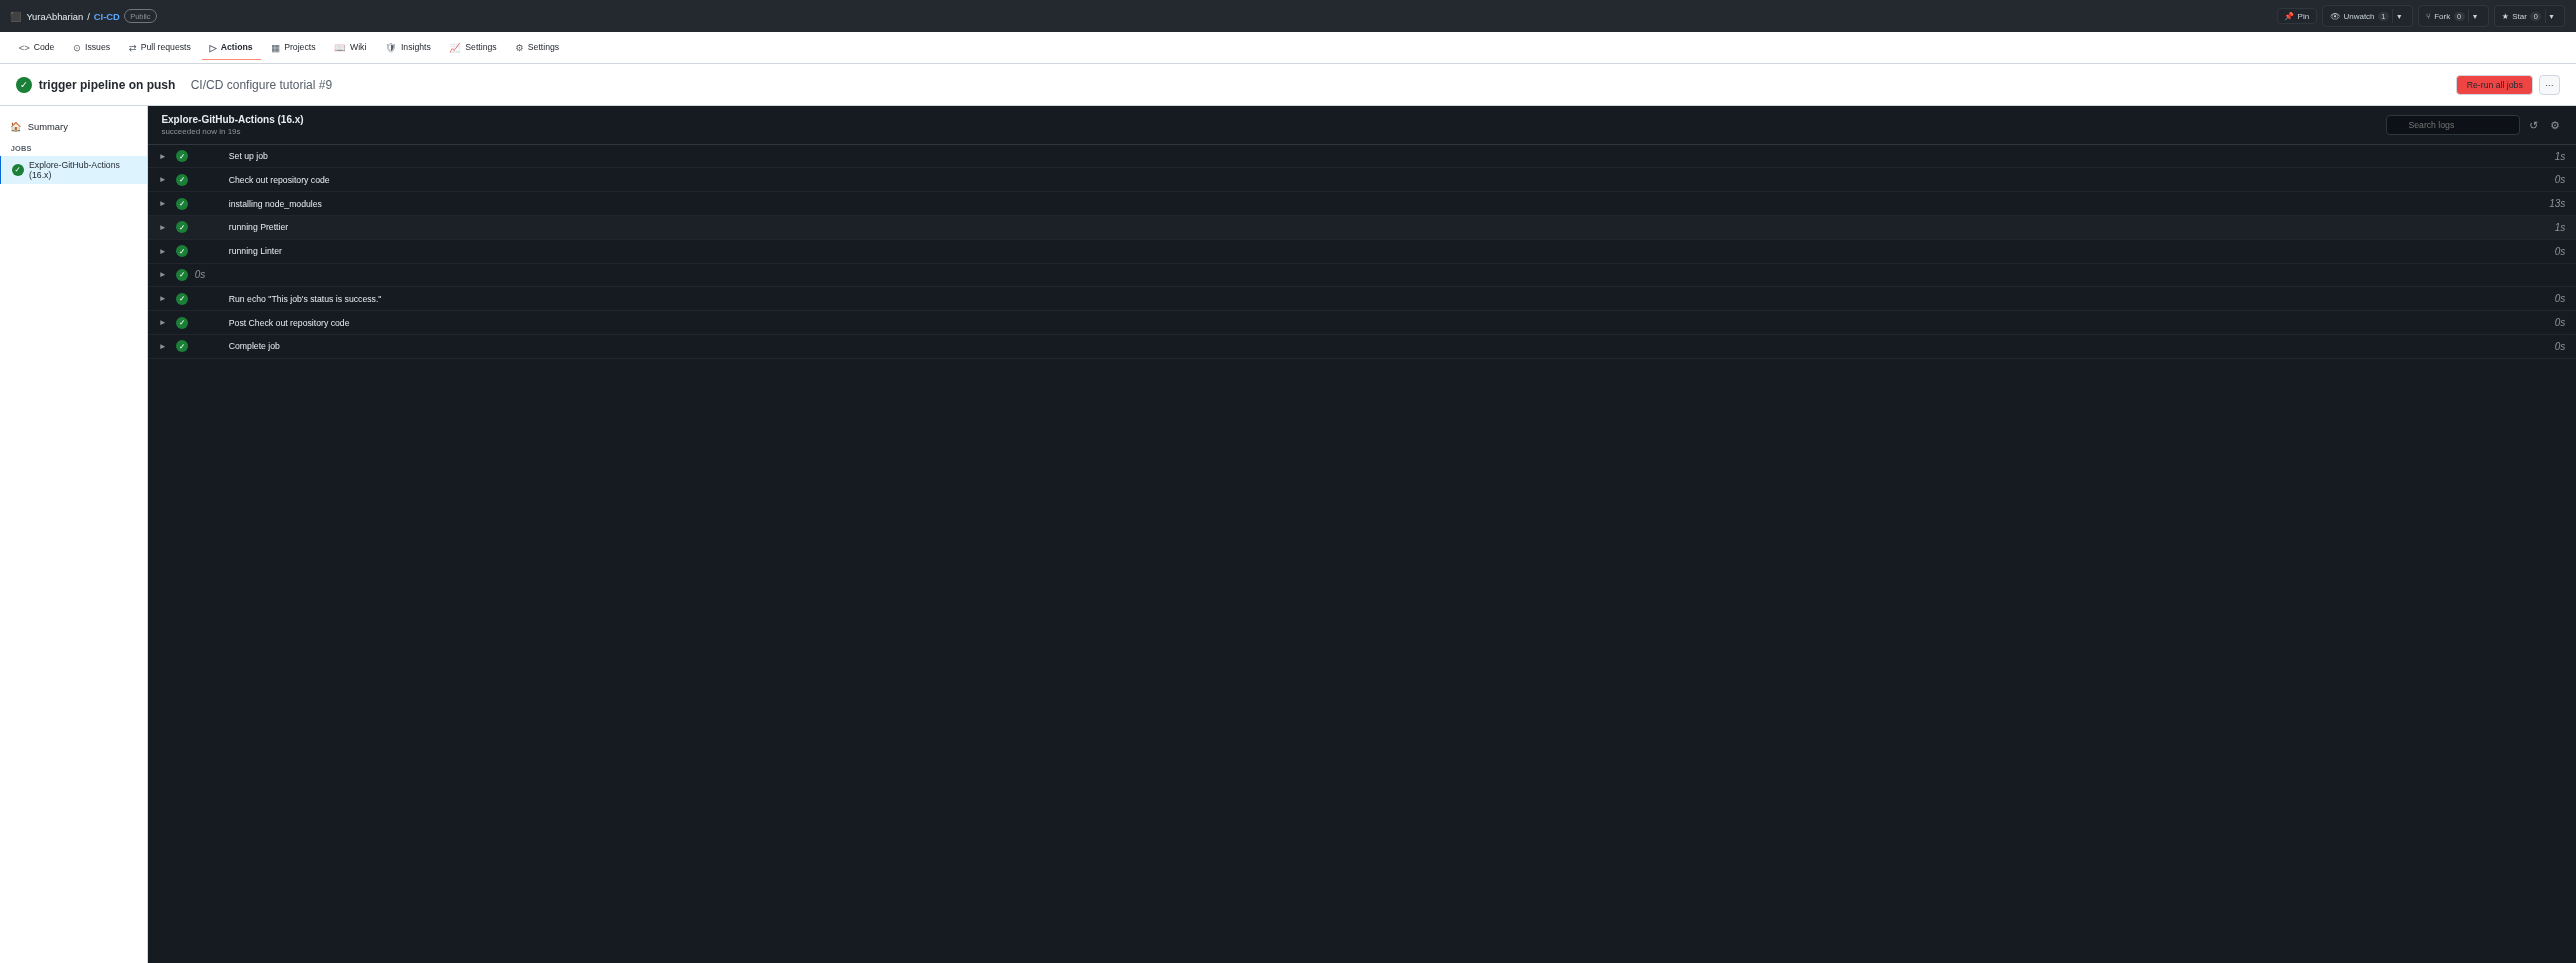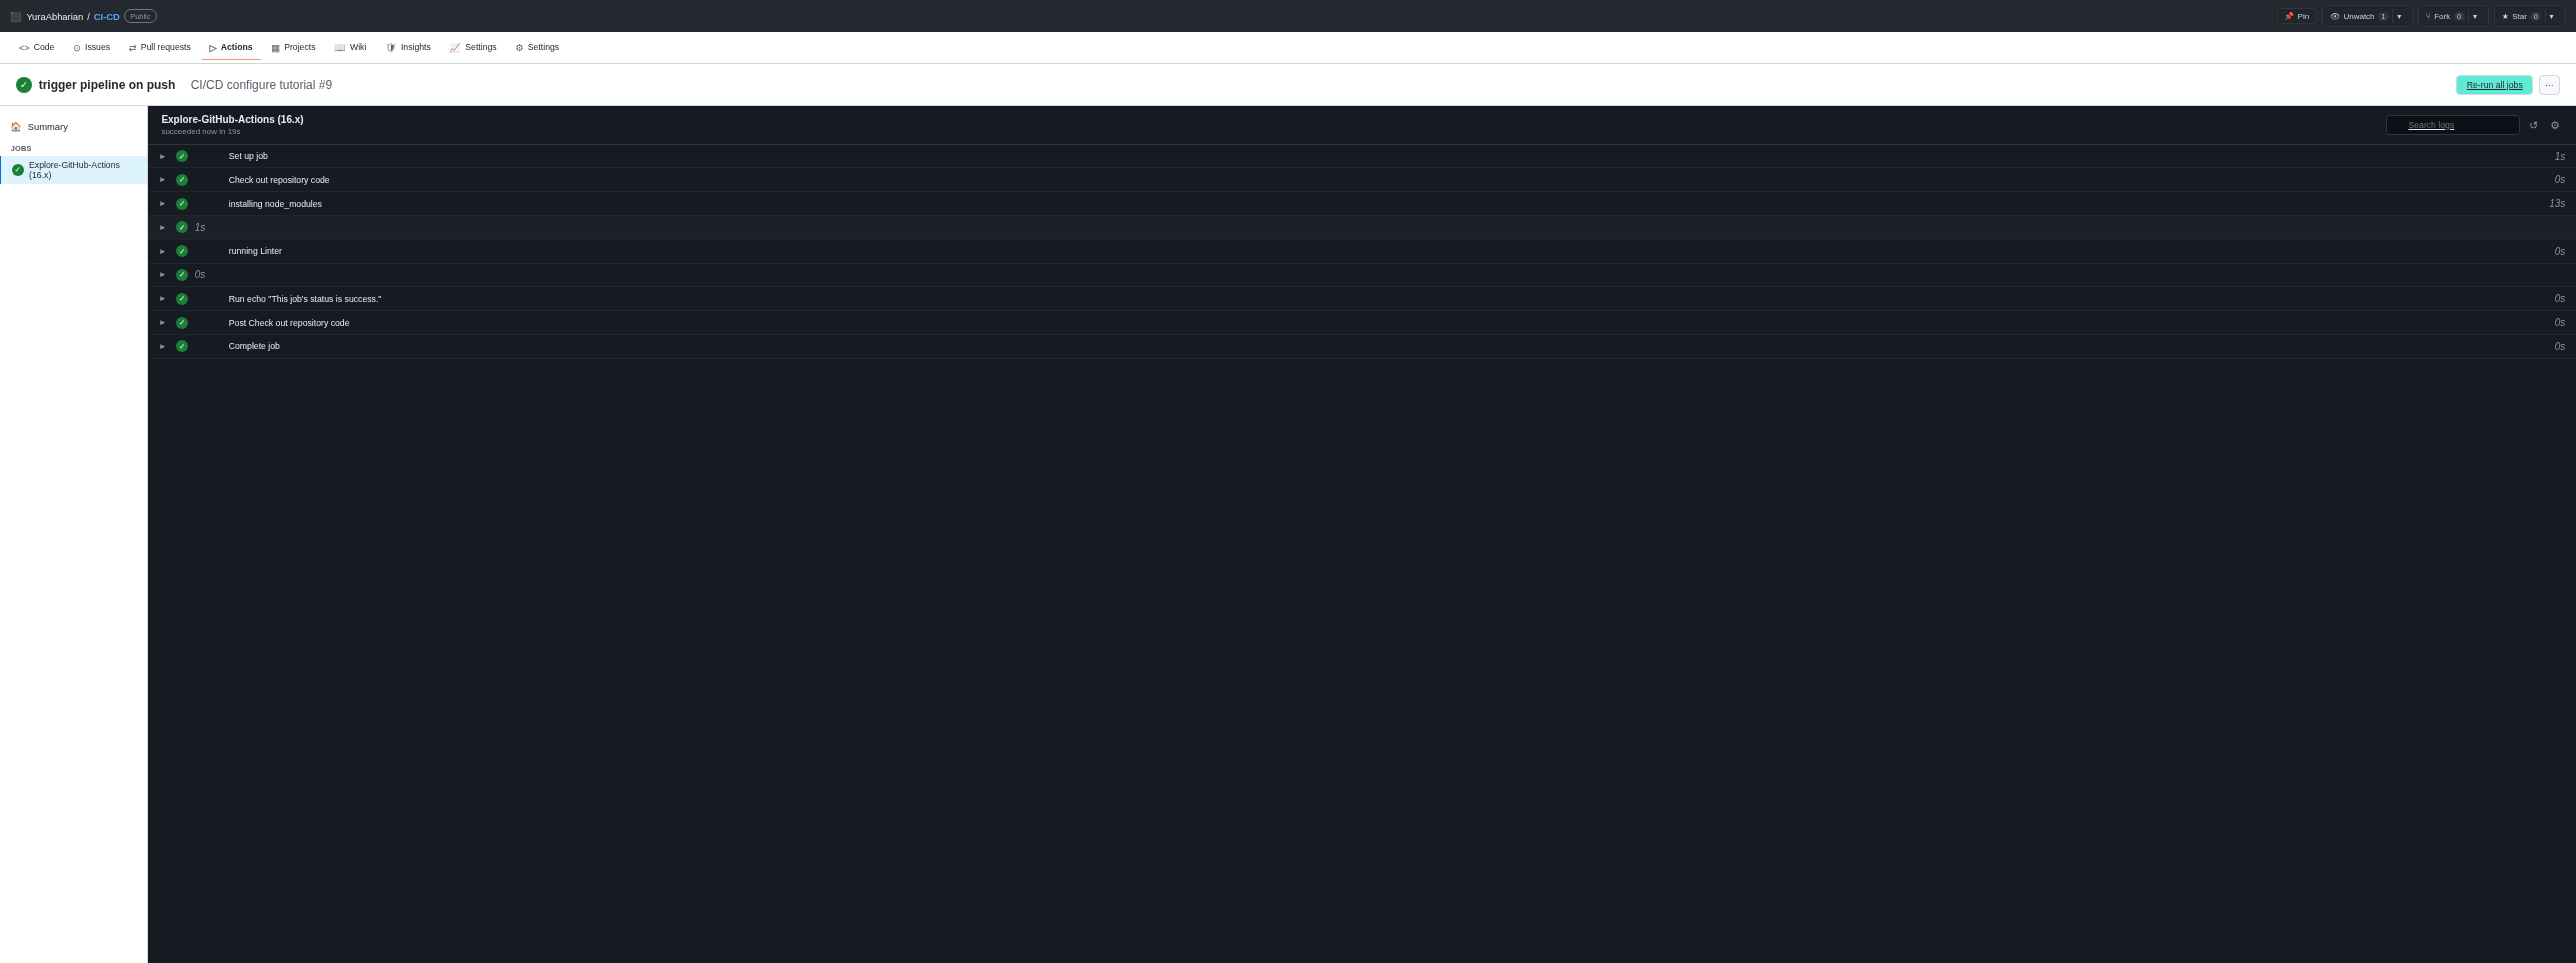--- a/index.html
+++ b/index.html
@@ -120,29 +120,28 @@
     }
     .page-title-text { font-size: 12px; font-weight: 600; color: #24292f; }
     .page-title-text .workflow-ref { font-weight: 400; color: #57606a; margin-left: 12px; }
     .page-title-text .run-num { color: #57606a; font-weight: 400; }
     .header-buttons {
       display: flex;
       gap: 5.4px;
       align-items: center;
     }
     .rerun-btn {
-      background: #5eead4;
+      background: #ef4444;
       border: 0.7px solid #d0d7de;
       border-radius: 4px;
       padding: 4px 9.4px;
       font-size: 8.7px;
       cursor: pointer;
       color: #24292f;
       font-weight: 500;
-      text-decoration: underline;
     }
     .more-btn {
       background: #f6f8fa;
       border: 0.7px solid #d0d7de;
       border-radius: 4px;
       padding: 4px 5.4px;
       font-size: 8.7px;
       cursor: pointer;
       color: #24292f;
     }
@@ -234,21 +233,20 @@
       padding: 4px 6.7px 4px 21.5px;
       color: #8b949e;
       font-size: 8.7px;
       width: 134px;
       position: relative;
     }
     .search-wrapper {
       position: relative;
       display: flex;
       align-items: flex-end;
-      text-decoration: underline;
     }
     .search-wrapper .search-icon-inner {
       position: absolute;
       left: 5.4px;
       color: #8b949e;
       font-size: 8.7px;
       pointer-events: none;
     }
     .icon-btn {
       background: transparent;
@@ -458,20 +456,21 @@
       <span>✓</span>
     </div>
     <span class="step-name">installing node_modules</span>
     <span class="step-time">13s</span>
   </div>
         <div class="log-row active-row">
     <span class="chevron-icon">►</span>
     <div class="step-success">
       <span>✓</span>
     </div>
+    <span class="step-name">running Prettier</span>
     <span class="step-time">1s</span>
   </div>
         <div class="log-row">
     <span class="chevron-icon">►</span>
     <div class="step-success">
       <span>✓</span>
     </div>
     <span class="step-name">running Linter</span>
     <span class="step-time">0s</span>
   </div>

